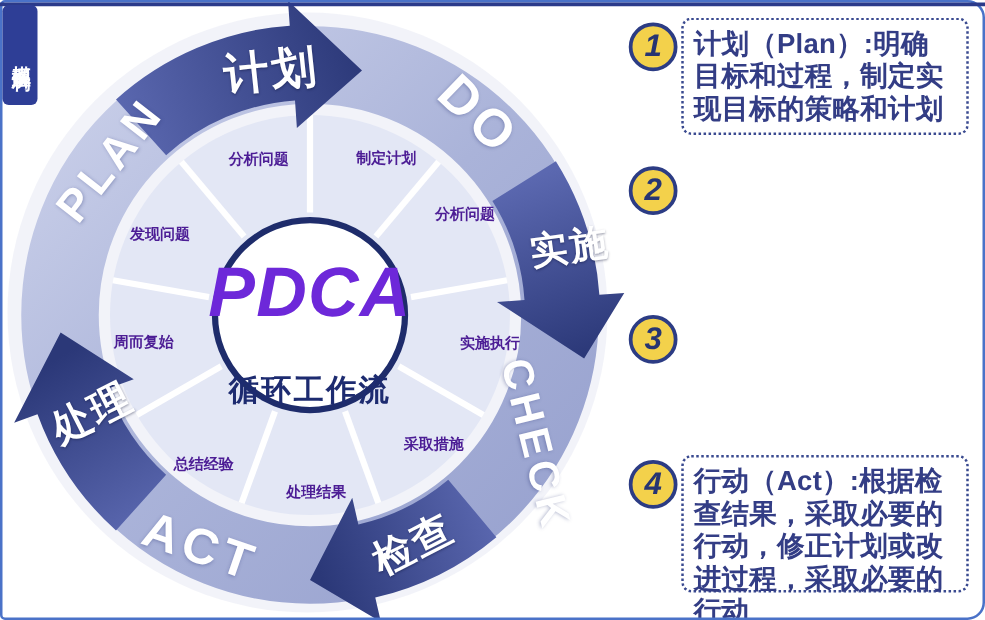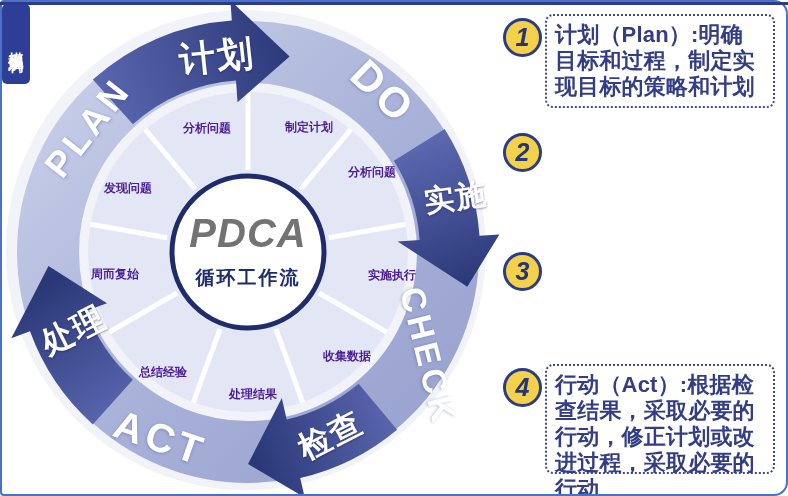--- a/index.html
+++ b/index.html
@@ -23,22 +23,22 @@
   .wlabel{position:absolute;transform:translate(-50%,-50%);white-space:nowrap;}
   .seg-label{font-size:12px;font-weight:700;color:#4c1d95;}
   .ring-word{
     color:#fff;font-weight:700;letter-spacing:4px;
     text-shadow:0 1px 3px rgba(46,58,120,0.35);
   }
   .arrow-label{
     color:#fff;font-weight:700;letter-spacing:2px;
     text-shadow:0 1px 2px rgba(10,16,50,0.4);
   }
-  .pdca-title{font-size:40px;font-weight:800;font-style:italic;color:#737373;letter-spacing:1px;}
-  .pdca-sub{font-size:19px;font-weight:800;color:#1d2b70;letter-spacing:2px;}
+  .pdca-title{font-size:56px;font-weight:800;font-style:italic;color:#6d28d9;letter-spacing:1px;}
+  .pdca-sub{font-size:24px;font-weight:800;color:#1d2b70;letter-spacing:2px;margin-top:34px;}
   .panel{position:absolute;left:500px;top:0;width:288px;height:496px;}
   .badge{
     position:absolute;width:39px;height:39px;border-radius:50%;
     background:#f3d14b;border:3px solid #2c3c84;box-sizing:border-box;
     display:flex;align-items:center;justify-content:center;
     font-size:25px;font-weight:700;font-style:italic;color:#273572;z-index:3;
   }
   .info-box{
     position:absolute;width:230px;border:2px dotted #3a4a90;border-radius:8px;
     box-sizing:border-box;padding:6px 8px;background:#fff;z-index:2;
@@ -113,21 +113,21 @@
 
     <div class="wlabel arrow-label" style="left:217px;top:57px;font-size:36px;transform:translate(-50%,-50%) rotate(-6deg);">计划</div>
     <div class="wlabel arrow-label" style="left:456px;top:198px;font-size:30px;transform:translate(-50%,-50%) rotate(-8deg);">实施</div>
     <div class="wlabel arrow-label" style="left:331px;top:436px;font-size:32px;transform:translate(-50%,-50%) rotate(-27deg);">检查</div>
     <div class="wlabel arrow-label" style="left:74px;top:331px;font-size:32px;transform:translate(-50%,-50%) rotate(-27deg);">处理</div>
 
     <div class="wlabel seg-label" style="left:207px;top:128px;">分析问题</div>
     <div class="wlabel seg-label" style="left:309px;top:127px;">制定计划</div>
     <div class="wlabel seg-label" style="left:372px;top:172px;">分析问题</div>
     <div class="wlabel seg-label" style="left:392px;top:275px;font-family:Liberation Mono, monospace;">实施执行</div>
-    <div class="wlabel seg-label" style="left:347px;top:356px;">收集数据</div>
+    <div class="wlabel seg-label" style="left:347px;top:356px;">采取措施</div>
     <div class="wlabel seg-label" style="left:253px;top:394px;">处理结果</div>
     <div class="wlabel seg-label" style="left:163px;top:372px;">总结经验</div>
     <div class="wlabel seg-label" style="left:115px;top:274px;text-align:center;">周而复始</div>
     <div class="wlabel seg-label" style="left:128px;top:188px;">发现问题</div>
   </div>
 
   <div class="panel">
 
     <div class="badge" style="left:3px;top:18px;">
       <span>1</span>

